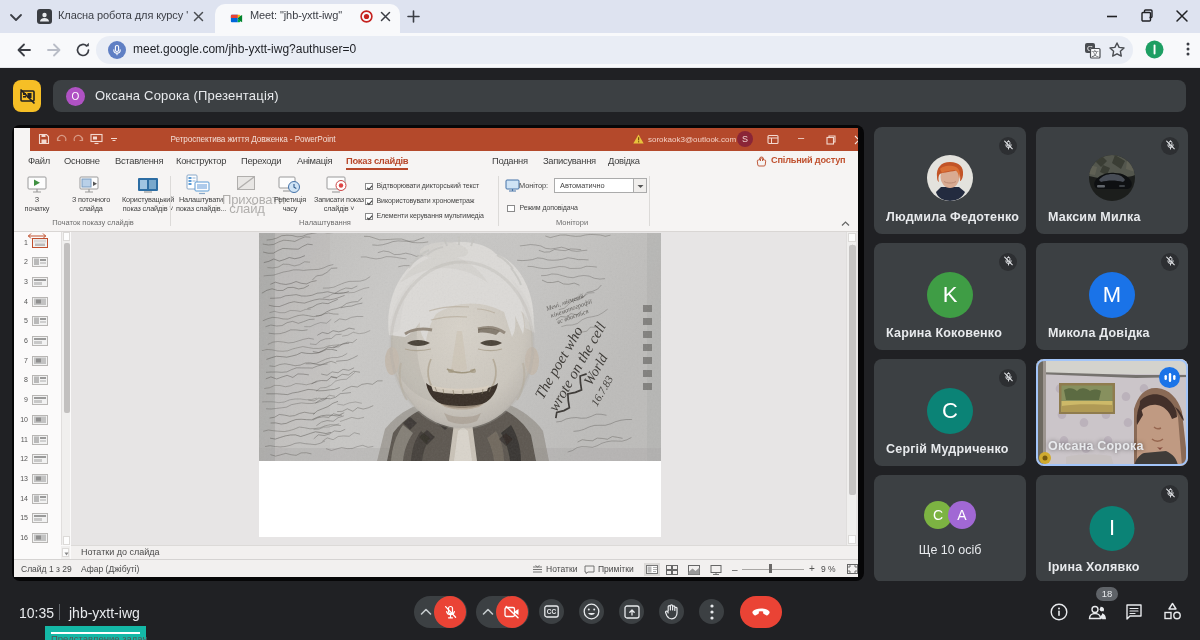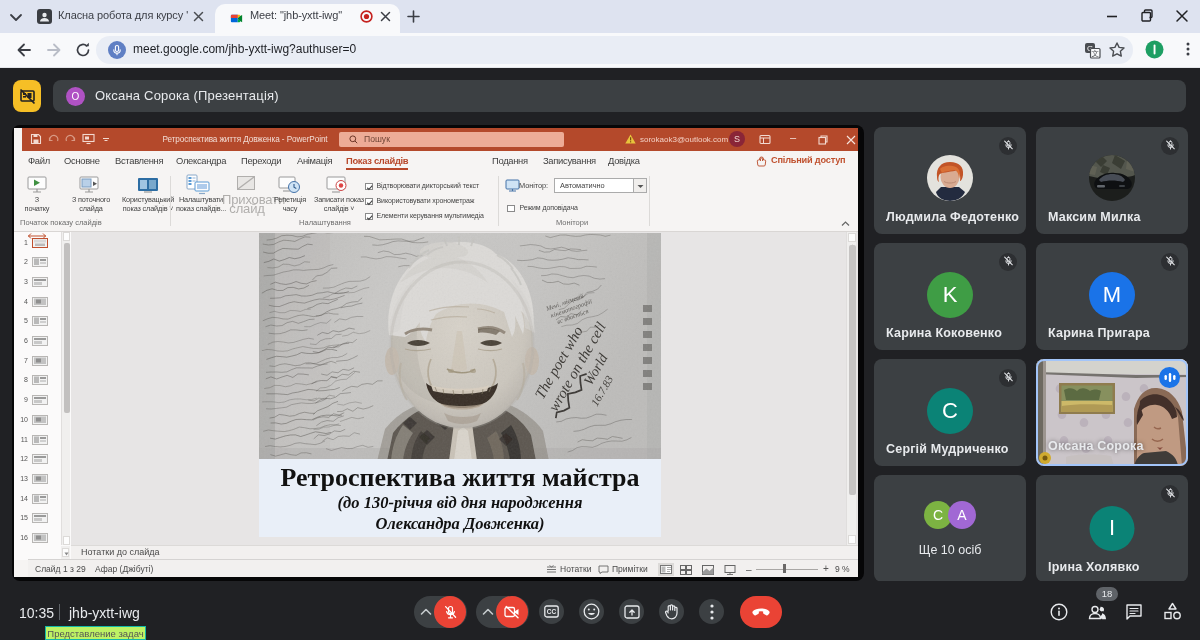--- a/index.html
+++ b/index.html
@@ -12,27 +12,27 @@
 .tab-active{position:absolute;left:215px;top:4px;width:185px;height:29px;background:#f8f9fb;border-radius:10px 10px 0 0}
 .tabtxt{font-size:11px;color:#3b3e45;white-space:nowrap;letter-spacing:-0.1px}
 #omnibox{position:absolute;left:96px;top:36px;width:1037px;height:28px;border-radius:14px;background:#e9edf5}
 
 #meet{position:absolute;left:0;top:68px;width:1200px;height:572px;background:#202124}
 #mhead-pill{position:absolute;left:53px;top:12px;width:1133px;height:32px;background:#3c4043;border-radius:8px}
 #ybadge{position:absolute;left:13px;top:12px;width:28px;height:32px;background:#f6bf26;border-radius:8px}
 #stage{position:absolute;left:12px;top:57px;width:852px;height:456px;background:#060607;border-radius:8px}
 
 #ppt{position:absolute;left:2px;top:3px;width:844px;height:449px;background:#f6f4f3;overflow:hidden}
-#ptitle{position:absolute;left:8px;top:0;width:1020px;height:23px;background:#b4492b}
+#ptitle{position:absolute;left:16px;top:0;width:1020px;height:23px;background:#b4492b}
 #ptabs{position:absolute;left:0;top:23px;width:844px;height:21px;background:#f6f4f3}
 #pribbon{position:absolute;left:0;top:44px;width:844px;height:60px;background:#f6f4f3;border-bottom:1px solid #d9d6d4}
 #pbody{position:absolute;left:0;top:104px;width:844px;height:313px;background:#e7e5e5}
 #thumbs{position:absolute;left:0;top:0;width:57px;height:313px;background:#fbfafa}
 #notes{position:absolute;left:0;top:417px;width:844px;height:14px;background:#f2f0ef;border-top:1px solid #dcdad8;color:#4a4a4a;font-size:9px;line-height:13px}
-#pstatus{position:absolute;left:14px;top:431px;width:844px;height:28px;background:#f2f0ef;border-top:1px solid #d5d3d2;color:#4a4a4a;font-size:8.5px}
+#pstatus{position:absolute;left:0;top:431px;width:844px;height:28px;background:#f2f0ef;border-top:1px solid #d5d3d2;color:#4a4a4a;font-size:8.5px}
 
 .tile{position:absolute;width:152px;height:107px;background:#3c4043;border-radius:8px}
 .tname{position:absolute;left:12px;bottom:10px;color:#e8eaed;font-size:12.5px;font-weight:700;letter-spacing:.2px}
 .micoff{position:absolute;top:10px;right:9px;width:18px;height:18px;border-radius:50%;background:rgba(32,33,36,.55)}
 .avatar{position:absolute;left:50%;transform:translateX(-50%);border-radius:50%;display:flex;align-items:center;justify-content:center;color:#fff}
 
 #bbar{position:absolute;left:0;top:513px;width:1200px;height:59px;background:#202124}
 .cbtn{position:absolute;top:18px;width:25px;height:25px;border-radius:50%;background:#3c4043;display:flex;align-items:center;justify-content:center}
 .redbtn{position:absolute;top:15px;width:32px;height:32px;border-radius:50%;background:#ea4335;display:flex;align-items:center;justify-content:center}
 </style>
@@ -152,27 +152,20 @@
           </svg>
         <svg class="abs" style="left:60px;top:5px" width="13" height="12" viewBox="0 0 13 12">
             <rect x="1" y="1.5" width="11" height="7" fill="none" stroke="#f3d9d0" stroke-width="1.1"></rect>
             <rect x="3" y="3.5" width="4" height="3" fill="#f3d9d0"></rect>
             <path d="M4.5 10.5h4" stroke="#f3d9d0" stroke-width="1.1"></path>
           </svg>
         <svg class="abs" style="left:80px;top:8px" width="8" height="7" viewBox="0 0 8 7">
             <path d="M1 2.5h6M2.5 4.5h3" stroke="#f3d9d0" stroke-width="1"></path>
           </svg>
         <div class="abs" style="left:139px;top:7px;width:168px;text-align:center;font-size:8.2px;color:#f2dcd4;letter-spacing:-0.1px;white-space:nowrap">Ретроспектива життя Довженка  -  PowerPoint</div>
-        <div class="abs" style="left:317px;top:3.5px;width:225px;height:15px;background:#edac97;border-radius:2px">
-          <svg class="abs" style="left:10px;top:3px" width="9" height="9" viewBox="0 0 9 9">
-              <circle cx="3.8" cy="3.8" r="2.9" fill="none" stroke="#6b3526" stroke-width="1"></circle>
-              <path d="M6 6l2.2 2.2" stroke="#6b3526" stroke-width="1"></path>
-            </svg>
-          <div class="abs" style="left:25px;top:2.5px;font-size:8.6px;color:#6f4536">Пошук</div>
-        </div>
         <svg class="abs" style="left:603px;top:6px" width="11" height="10" viewBox="0 0 11 10">
             <path d="M5.5 0.5L10.7 9.5H0.3z" fill="#e8c33c"></path>
             <rect x="5" y="3.2" width="1.2" height="3.2" fill="#7a4a10"></rect>
             <rect x="5" y="7.2" width="1.2" height="1.2" fill="#7a4a10"></rect>
           </svg>
         <div class="abs" style="left:618px;top:7px;font-size:8px;color:#f3cfc3">sorokaok3@outlook.com</div>
         <div class="abs" style="left:707px;top:3px;width:16px;height:16px;border-radius:50%;background:#8a2537;color:#f0d5d0;font-size:9px;text-align:center;line-height:16px">S</div>
         <svg class="abs" style="left:737px;top:6px" width="12" height="11" viewBox="0 0 12 11">
             <rect x="1" y="1.5" width="10" height="8" rx="1" fill="none" stroke="#f3d9d0" stroke-width="1.1"></rect>
             <path d="M1 4h10M4.5 4v5.5" stroke="#f3d9d0" stroke-width="1"></path>
@@ -183,21 +176,21 @@
             <path d="M3 2.5V1h6v6H7.5" fill="none" stroke="#f3d9d0" stroke-width="1.1"></path>
           </svg>
         <svg class="abs" style="left:824px;top:6.5px" width="10" height="10" viewBox="0 0 10 10">
             <path d="M1 1l8 8M9 1L1 9" stroke="#f6e4dd" stroke-width="1.1"></path>
           </svg>
       </div>
       <div id="ptabs">
         <div class="abs" style="left:14px;top:4px;font-size:9.4px;color:#3f3f3f;white-space:nowrap;letter-spacing:-0.3px">Файл</div>
         <div class="abs" style="left:50px;top:4px;font-size:9.4px;color:#3f3f3f;white-space:nowrap;letter-spacing:-0.3px">Основне</div>
         <div class="abs" style="left:101px;top:4px;font-size:9.4px;color:#3f3f3f;white-space:nowrap;letter-spacing:-0.3px">Вставлення</div>
-        <div class="abs" style="left:162px;top:4px;font-size:9.4px;color:#3f3f3f;white-space:nowrap;letter-spacing:-0.3px">Олександра</div>
+        <div class="abs" style="left:162px;top:4px;font-size:9.4px;color:#3f3f3f;white-space:nowrap;letter-spacing:-0.3px">Конструктор</div>
         <div class="abs" style="left:227px;top:4px;font-size:9.4px;color:#3f3f3f;white-space:nowrap;letter-spacing:-0.3px">Переходи</div>
         <div class="abs" style="left:283px;top:4px;font-size:9.4px;color:#3f3f3f;white-space:nowrap;letter-spacing:-0.3px">Анімація</div>
         <div class="abs" style="left:332px;top:4px;font-size:9.4px;color:#b7472a;white-space:nowrap;letter-spacing:-0.3px;font-weight:700;border-bottom:2.5px solid #b7472a;padding-bottom:2px">Показ слайдів</div>
         <div class="abs" style="left:409px;top:20px;font-size:11px;color:#3f3f3f;white-space:nowrap;letter-spacing:-0.3px">Рецензування</div>
         <div class="abs" style="left:478px;top:4px;font-size:9.4px;color:#3f3f3f;white-space:nowrap;letter-spacing:-0.3px">Подання</div>
         <div class="abs" style="left:529px;top:4px;font-size:9.4px;color:#3f3f3f;white-space:nowrap;letter-spacing:-0.3px">Записування</div>
         <div class="abs" style="left:594px;top:4px;font-size:9.4px;color:#3f3f3f;white-space:nowrap;letter-spacing:-0.3px">Довідка</div>
         <svg class="abs" style="left:742px;top:5px" width="11" height="11" viewBox="0 0 11 11">
             <path d="M5.5 1a2 2 0 012 2v1h1.2a1 1 0 011 1.1l-.5 3.9a1.2 1.2 0 01-1.2 1H3a1.2 1.2 0 01-1.2-1l-.5-3.9a1 1 0 011-1.1h1.2V3a2 2 0 012-2zm-1 4V3a1 1 0 012 0v2" fill="none" stroke="#c05b3c" stroke-width="1"></path>
           </svg>
@@ -219,21 +212,21 @@
           </svg>
         <div class="abs" style="left:47px;top:23px;width:60px;text-align:center;font-size:7.3px;color:#444;line-height:9.3px;letter-spacing:-0.15px">З поточного<br>слайда</div>
         <svg class="abs" style="left:122px;top:3px" width="24" height="19" viewBox="0 0 24 19">
             <rect x="2" y="3" width="20" height="13" rx="1" fill="#2d6da3"></rect>
             <rect x="4" y="5" width="7" height="9" fill="#9fc4e2"></rect>
             <rect x="13" y="5" width="7" height="9" fill="#79a8cc"></rect>
             <path d="M8 17h8" stroke="#9a9a9a" stroke-width="1.2"></path>
           </svg>
         <div class="abs" style="left:97px;top:23px;width:74px;text-align:center;font-size:7.3px;color:#444;line-height:9.3px;letter-spacing:-0.15px">Користувацький<br>показ слайдів <span style="font-size:7px">˅</span></div>
         <div class="abs" style="left:156px;top:4px;width:1px;height:50px;background:#dcdad8"></div>
-        <div class="abs" style="left:6px;top:46px;width:146px;text-align:left;font-size:7.5px;color:#6d6d6d">Початок показу слайдів</div>
+        <div class="abs" style="left:6px;top:46px;width:146px;text-align:center;font-size:7.5px;color:#6d6d6d">Початок показу слайдів</div>
 
         <svg class="abs" style="left:172px;top:2px" width="25" height="21" viewBox="0 0 25 21">
             <rect x="1" y="1" width="10" height="14" rx="1" fill="#fff" stroke="#8aa8c8"></rect>
             <rect x="2.5" y="3" width="3" height="2" fill="#5b9bd5"></rect>
             <rect x="2.5" y="6" width="3" height="2" fill="#5b9bd5"></rect>
             <rect x="2.5" y="9" width="3" height="2" fill="#5b9bd5"></rect>
             <rect x="6.5" y="3" width="3" height="2" fill="#c8d8ea"></rect>
             <rect x="6.5" y="6" width="3" height="2" fill="#c8d8ea"></rect>
             <rect x="9" y="8" width="14" height="9" rx="1" fill="#fdfdfd" stroke="#5b9bd5"></rect>
             <rect x="11" y="10" width="10" height="5" fill="#aecbeb"></rect>
@@ -776,24 +769,20 @@
           <g transform="translate(338,174) rotate(-60)">
                 <text x="0" y="0" font-size="11" fill="#2e2b27" font-family="Liberation Serif,serif" font-style="italic" opacity="0.9">16.7.83</text>
               </g>
           <g transform="translate(288,78) rotate(-20)" fill="#3a3733" font-family="Liberation Serif,serif" font-style="italic" opacity="0.75">
                 <text x="0" y="0" font-size="6.5">Мені, місцевій</text>
                 <text x="2" y="8" font-size="6.5">кінематографії</text>
                 <text x="6" y="16" font-size="6.5">вс вдається</text>
               </g>
           <rect width="402" height="228" filter="url(#nz)" opacity="0.09"></rect>
           </svg>
-          <div class="abs" style="left:0;top:226px;width:402px;height:78px;background:#e9eff8">
-            <div class="abs" style="left:0;top:4px;width:402px;text-align:center;font-family:'Liberation Serif',serif;font-weight:700;font-size:26px;color:#111">Ретроспектива життя майстра</div>
-            <div class="abs" style="left:0;top:33px;width:402px;text-align:center;font-family:'Liberation Serif',serif;font-weight:700;font-style:italic;font-size:16.5px;color:#111;line-height:21px">(до 130-річчя від дня народження<br>Олександра Довженка)</div>
-          </div>
         </div>
 
         <div class="abs" style="left:832px;top:0;width:10px;height:313px;background:#f0efee;border-left:1px solid #e0dedd">
           <div class="abs" style="left:1px;top:1px;width:8px;height:9px;background:#fdfdfd;border:1px solid #dcdad8"><svg width="5" height="4" viewBox="0 0 5 4" style="margin:2px 0 0 1px">
                 <path d="M0.5 3.5L2.5 0.5 4.5 3.5z" fill="#888"></path>
               </svg></div>
           <div class="abs" style="left:1.5px;top:13px;width:7px;height:250px;background:#c6c4c3;border-radius:2px"></div>
           <div class="abs" style="left:1px;bottom:1px;width:8px;height:9px;background:#fdfdfd;border:1px solid #dcdad8"><svg width="5" height="4" viewBox="0 0 5 4" style="margin:2.5px 0 0 1px">
                 <path d="M0.5 0.5h4L2.5 3.5z" fill="#888"></path>
               </svg></div>
@@ -904,21 +893,21 @@
             <path d="M1.8 1.2l8.4 8.4" stroke="#e8eaed" stroke-width="1.1" stroke-linecap="round"></path>
           </svg></div>
       <div class="tname">Карина Коковенко</div>
     </div>
     <div class="tile" style="left:1036px;top:174.5px">
       <div class="avatar" style="top:29px;width:46px;height:46px;background:#1a73e8;font-size:22px">M</div>
       <div class="micoff"><svg style="margin:3.5px" width="11" height="11" viewBox="0 0 12 12">
             <path d="M6 1.2a1.5 1.5 0 011.5 1.5v2.6a1.5 1.5 0 01-3 0V2.7A1.5 1.5 0 016 1.2zM3 5.3a3 3 0 006 0M6 8.3v1.6" stroke="#e8eaed" stroke-width="1" fill="none" stroke-linecap="round"></path>
             <path d="M1.8 1.2l8.4 8.4" stroke="#e8eaed" stroke-width="1.1" stroke-linecap="round"></path>
           </svg></div>
-      <div class="tname">Карина Пригара</div>
+      <div class="tname">Микола Довідка</div>
     </div>
 
     <div class="tile" style="left:874px;top:290.5px">
       <div class="avatar" style="top:29px;width:46px;height:46px;background:#0b8376;font-size:22px">C</div>
       <div class="micoff"><svg style="margin:3.5px" width="11" height="11" viewBox="0 0 12 12">
             <path d="M6 1.2a1.5 1.5 0 011.5 1.5v2.6a1.5 1.5 0 01-3 0V2.7A1.5 1.5 0 016 1.2zM3 5.3a3 3 0 006 0M6 8.3v1.6" stroke="#e8eaed" stroke-width="1" fill="none" stroke-linecap="round"></path>
             <path d="M1.8 1.2l8.4 8.4" stroke="#e8eaed" stroke-width="1.1" stroke-linecap="round"></path>
           </svg></div>
       <div class="tname">Сергій Мудриченко</div>
     </div>
@@ -971,21 +960,21 @@
             <path d="M1.8 1.2l8.4 8.4" stroke="#e8eaed" stroke-width="1.1" stroke-linecap="round"></path>
           </svg></div>
       <div class="tname" style="bottom:8px">Ірина Холявко</div>
     </div>
   </div>
   <div id="bbar">
     <div class="abs" style="left:19px;top:24px;color:#e8eaed;font-size:14px;font-weight:500">10:35</div>
     <div class="abs" style="left:59px;top:23px;width:1px;height:16px;background:#5f6368"></div>
     <div class="abs" style="left:69px;top:24px;color:#e8eaed;font-size:14px;font-weight:500">jhb-yxtt-iwg</div>
 
-    <div class="abs" style="left:45px;top:45px;width:101px;height:14px;background:#bef264;border:1px solid #14b8a6;font-size:9.5px;color:#555;text-align:center;line-height:13px;white-space:nowrap">Представление задач</div>
+    <div class="abs" style="left:45px;top:45px;width:101px;height:14px;background:#ffffff;border:6px solid #14b8a6;font-size:9.5px;color:#555;text-align:center;line-height:13px;white-space:nowrap">Представление задач</div>
 
     <div class="abs" style="left:414px;top:15px;width:53px;height:32px;border-radius:16px;background:#3c4043"></div>
     <svg class="abs" style="left:420px;top:26px" width="12" height="10" viewBox="0 0 12 10">
         <path d="M1.5 7L6 2.5 10.5 7" stroke="#c6cacd" stroke-width="1.6" fill="none" stroke-linecap="round" stroke-linejoin="round"></path>
       </svg>
     <div class="redbtn" style="left:434px">
       <svg width="15" height="15" viewBox="0 0 15 15">
           <path d="M7.5 1.5a2 2 0 012 2v3.2a2 2 0 01-4 0V3.5a2 2 0 012-2zM3.6 6.6a4 4 0 007.8 0M7.5 10.6v2.2M5.5 12.8h4" stroke="#fff" stroke-width="1.2" fill="none" stroke-linecap="round"></path>
           <path d="M2.6 1.6l10 10.6" stroke="#fff" stroke-width="1.3" stroke-linecap="round"></path>
         </svg>

